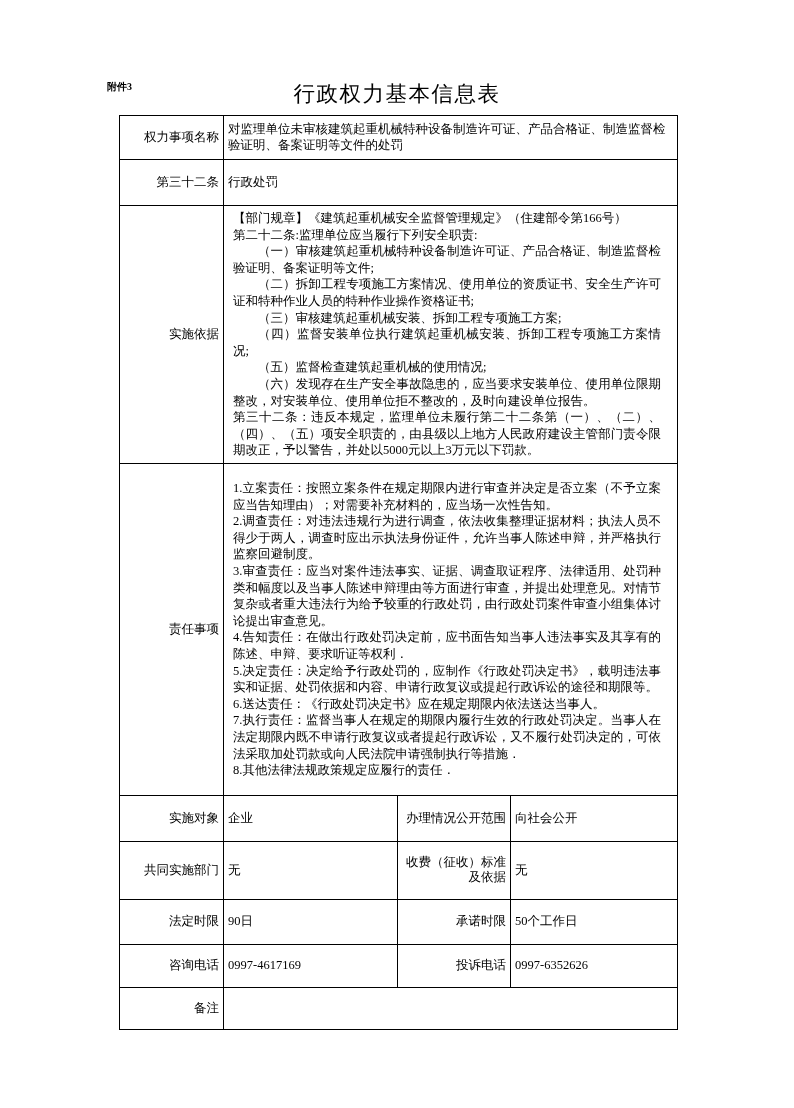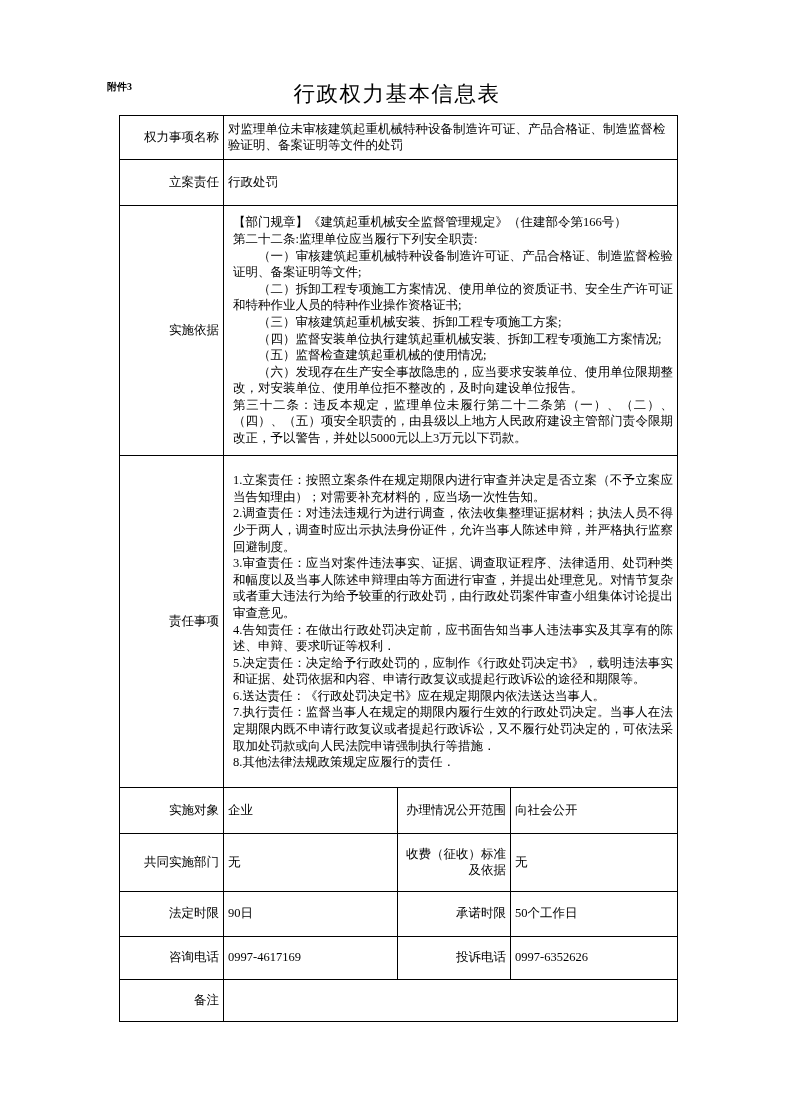--- a/index.html
+++ b/index.html
@@ -46,21 +46,21 @@
     line-height: 15.5px;
     overflow: hidden;
   }
   td.lbl {
     text-align: right;
   }
   td.val {
   }
   td.long {
     text-align: justify;
-    padding: 4px 4px 4px 9px;
+    padding: 4px 16px 4px 9px;
     line-height: 16.6px;
   }
   .para { text-indent: 0; margin: 0; }
   .para.indent { text-indent: 2em; }
 </style>
 </head>
 <body>
 
 <div class="attachment">附件3</div>
 <div class="page-title">行政权力基本信息表</div>
@@ -73,21 +73,21 @@
     <col style="width:167px">
   </colgroup>
 
   <tbody>
       <tr style="height:44px">
     <td class="lbl">权力事项名称</td>
     <td class="val" colspan="3">对监理单位未审核建筑起重机械特种设备制造许可证、产品合格证、制造监督检验证明、备案证明等文件的处罚</td>
   </tr>
 
   <tr style="height:46px">
-    <td class="lbl">立案责任</td>
+    <td class="lbl">第三十二条</td>
     <td class="val" colspan="3">行政处罚</td>
   </tr>
 
   <tr style="height:250px">
     <td class="lbl">实施依据</td>
     <td class="long" colspan="3">
       <div class="para">【部门规章】《建筑起重机械安全监督管理规定》（住建部令第166号）</div>
       <div class="para">第二十二条:监理单位应当履行下列安全职责:</div>
       <div class="para indent">（一）审核建筑起重机械特种设备制造许可证、产品合格证、制造监督检验证明、备案证明等文件;</div>
       <div class="para indent">（二）拆卸工程专项施工方案情况、使用单位的资质证书、安全生产许可证和特种作业人员的特种作业操作资格证书;</div>

